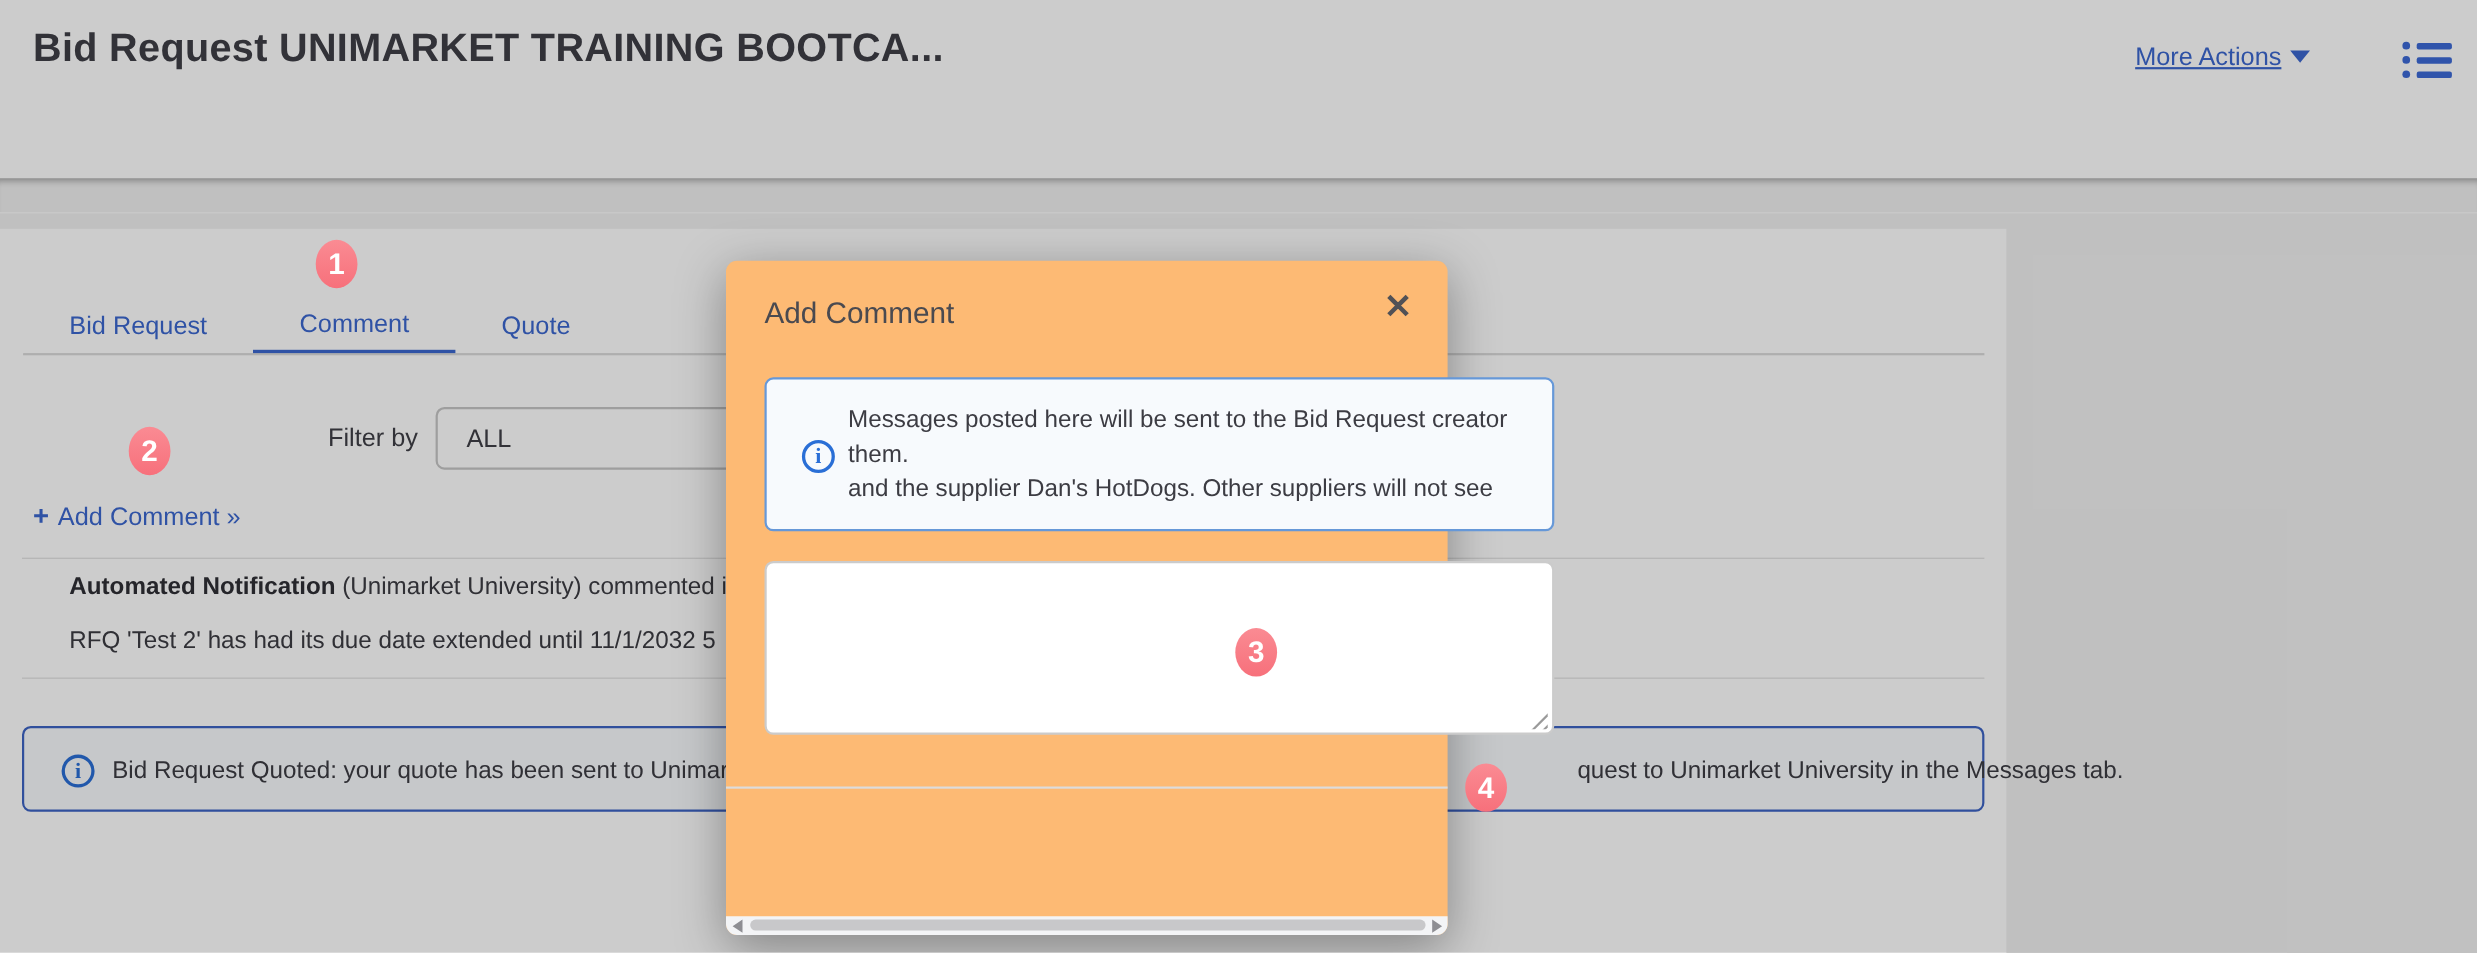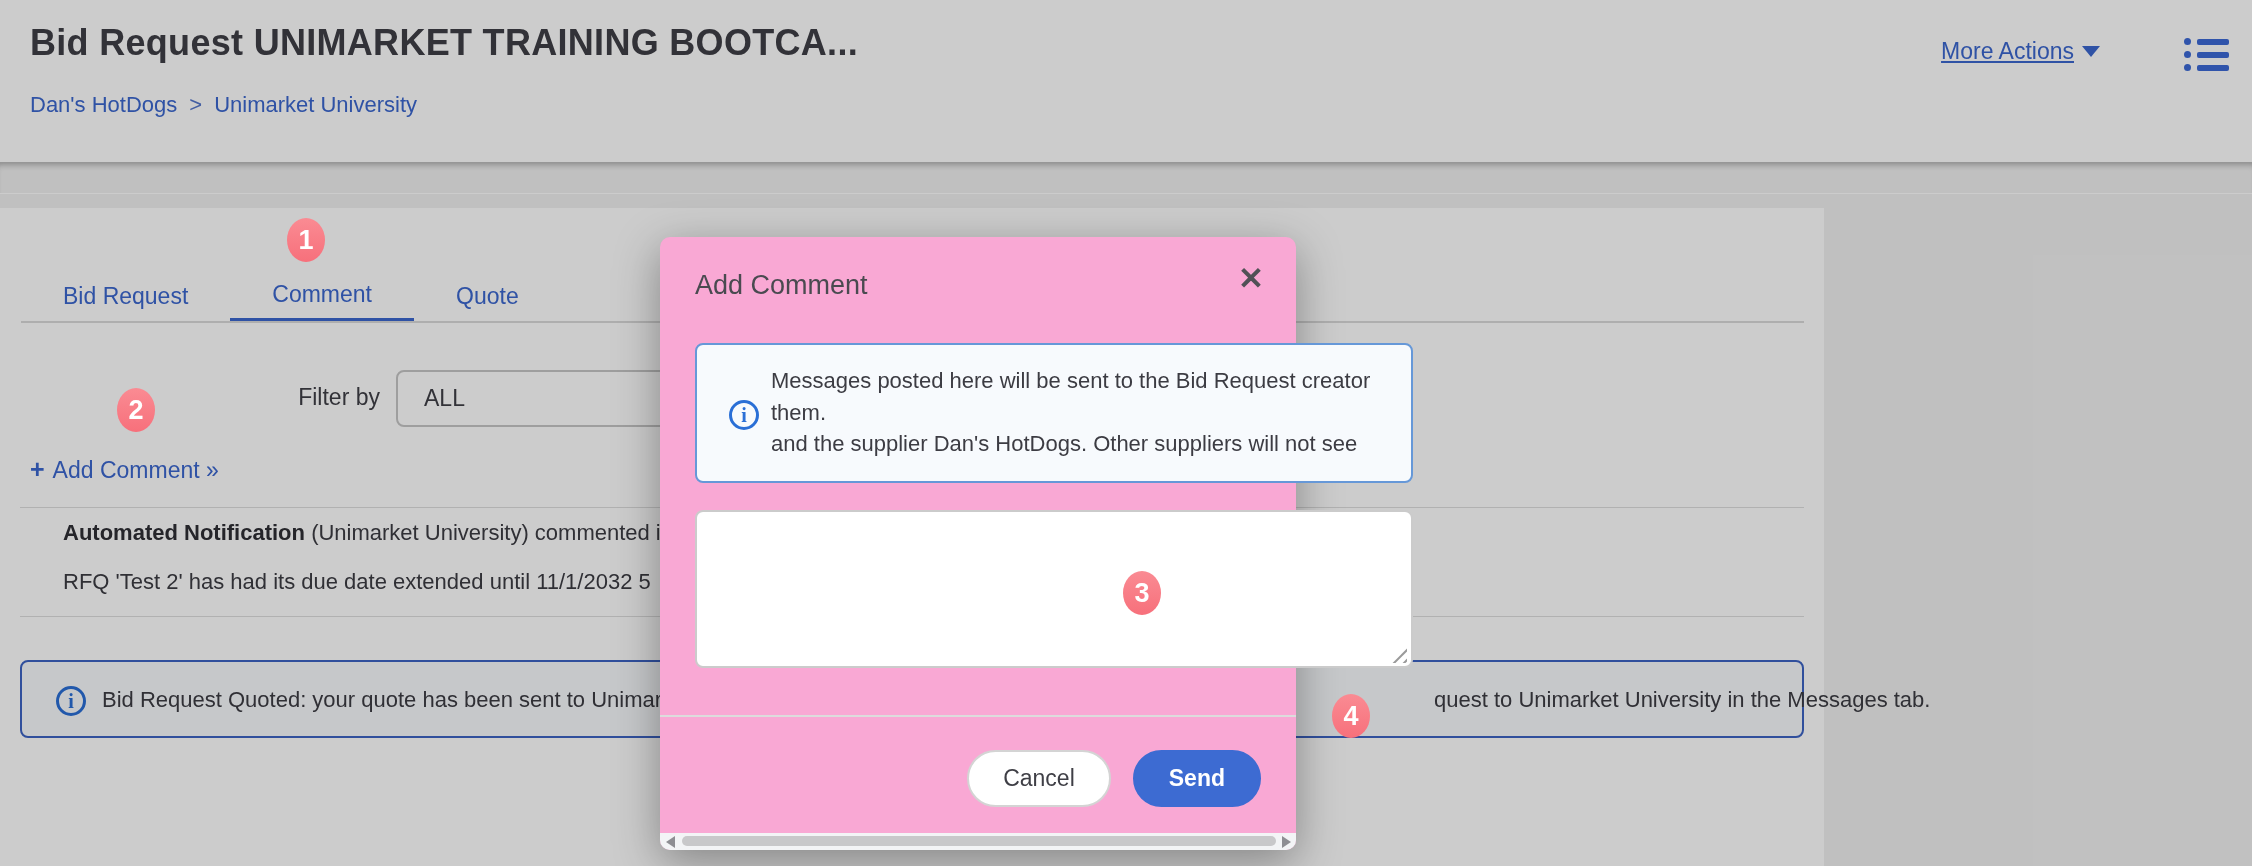--- a/index.html
+++ b/index.html
@@ -46,21 +46,21 @@
   .banner-text-right{position:absolute;left:1412px;top:0;line-height:76px;font-size:22px;color:#3c3c43;white-space:nowrap;}
 
   
   .info-icon{position:absolute;box-sizing:border-box;border:3px solid #2a6fd6;border-radius:50%;color:#2a6fd6;text-align:center;font-family:"Liberation Serif",serif;font-weight:700;}
   .banner .info-icon{left:34px;top:24px;width:30px;height:30px;font-size:20px;line-height:25px;}
 
   
   .overlay{position:absolute;inset:0;background:rgba(0,0,0,0.20);z-index:10;}
 
   
-  .modal{position:absolute;left:660px;top:237px;width:636px;height:613px;background:#f9a8d4;border-radius:10px;box-shadow:0 12px 45px rgba(0,0,0,.35);z-index:20;}
+  .modal{position:absolute;left:660px;top:237px;width:636px;height:613px;background:#fdba74;border-radius:10px;box-shadow:0 12px 45px rgba(0,0,0,.35);z-index:20;padding-left:20px;}
   .modal-title{position:absolute;left:35px;top:33px;font-size:27px;color:#4a4a50;}
   .modal-close{position:absolute;right:32px;top:26px;font-size:31px;font-weight:700;color:#515156;cursor:pointer;line-height:1;}
   .modal-info{position:absolute;left:35px;top:106px;width:718px;height:140px;box-sizing:border-box;border:2px solid #6698d8;border-radius:8px;background:#f7fafd;}
   .modal-info .info-icon{left:32px;top:55px;width:30px;height:30px;font-size:20px;line-height:25px;}
   .modal-info-text{position:absolute;left:74px;top:20px;font-size:22px;line-height:31.5px;color:#3c3c43;}
   .ta-wrap{position:absolute;left:35px;top:273px;width:718px;height:158px;box-sizing:border-box;border:2px solid #cbcbcb;border-radius:8px;background:#fff;}
   .ta-wrap textarea{position:absolute;inset:6px 10px;width:694px;height:142px;border:none;outline:none;resize:none;font-family:"Liberation Sans",sans-serif;font-size:22px;background:transparent;}
   .grip{position:absolute;right:4px;bottom:3px;width:16px;height:16px;overflow:hidden;cursor:nwse-resize;}
   .grip::before,.grip::after{content:"";position:absolute;background:#9a9a9a;height:2px;width:22px;transform:rotate(-45deg);}
   .grip::before{left:-2px;top:9px;}
@@ -83,23 +83,20 @@
   .badge3{left:1123px;top:571px;}
   .badge4{left:1332px;top:694px;}
 </style>
 </head>
 <body>
 
 <div class="page">
 
   <div class="header">
     <div class="page-title">Bid Request UNIMARKET TRAINING BOOTCA...</div>
-    <div class="breadcrumb">
-      <a href="#">Dan's HotDogs</a><span class="crumb-sep">&gt;</span><a href="#">Unimarket University</a>
-    </div>
     <div class="more-actions"><span>More Actions</span><span class="caret-down"></span></div>
     <div class="list-icon">
       <div class="row">
           <span class="dot"></span>
           <span class="bar"></span>
         </div>
       <div class="row">
           <span class="dot"></span>
           <span class="bar"></span>
         </div>
@@ -155,24 +152,20 @@
         <div>and the supplier Dan's HotDogs. Other suppliers will not see</div>
       </div>
     </div>
 
     <div class="ta-wrap">
       <textarea value="" style=""></textarea>
       <span class="grip"></span>
     </div>
 
     <div class="modal-footer-divider"></div>
-    <div class="modal-buttons">
-      <div class="btn btn-cancel">Cancel</div>
-      <div class="btn btn-send">Send</div>
-    </div>
 
     <div class="hscroll">
       <span class="harrow left"></span>
       <span class="hthumb"></span>
       <span class="harrow right"></span>
     </div>
   </div>
 
   <div class="badge badge1">1</div>
   <div class="badge badge2">2</div>

